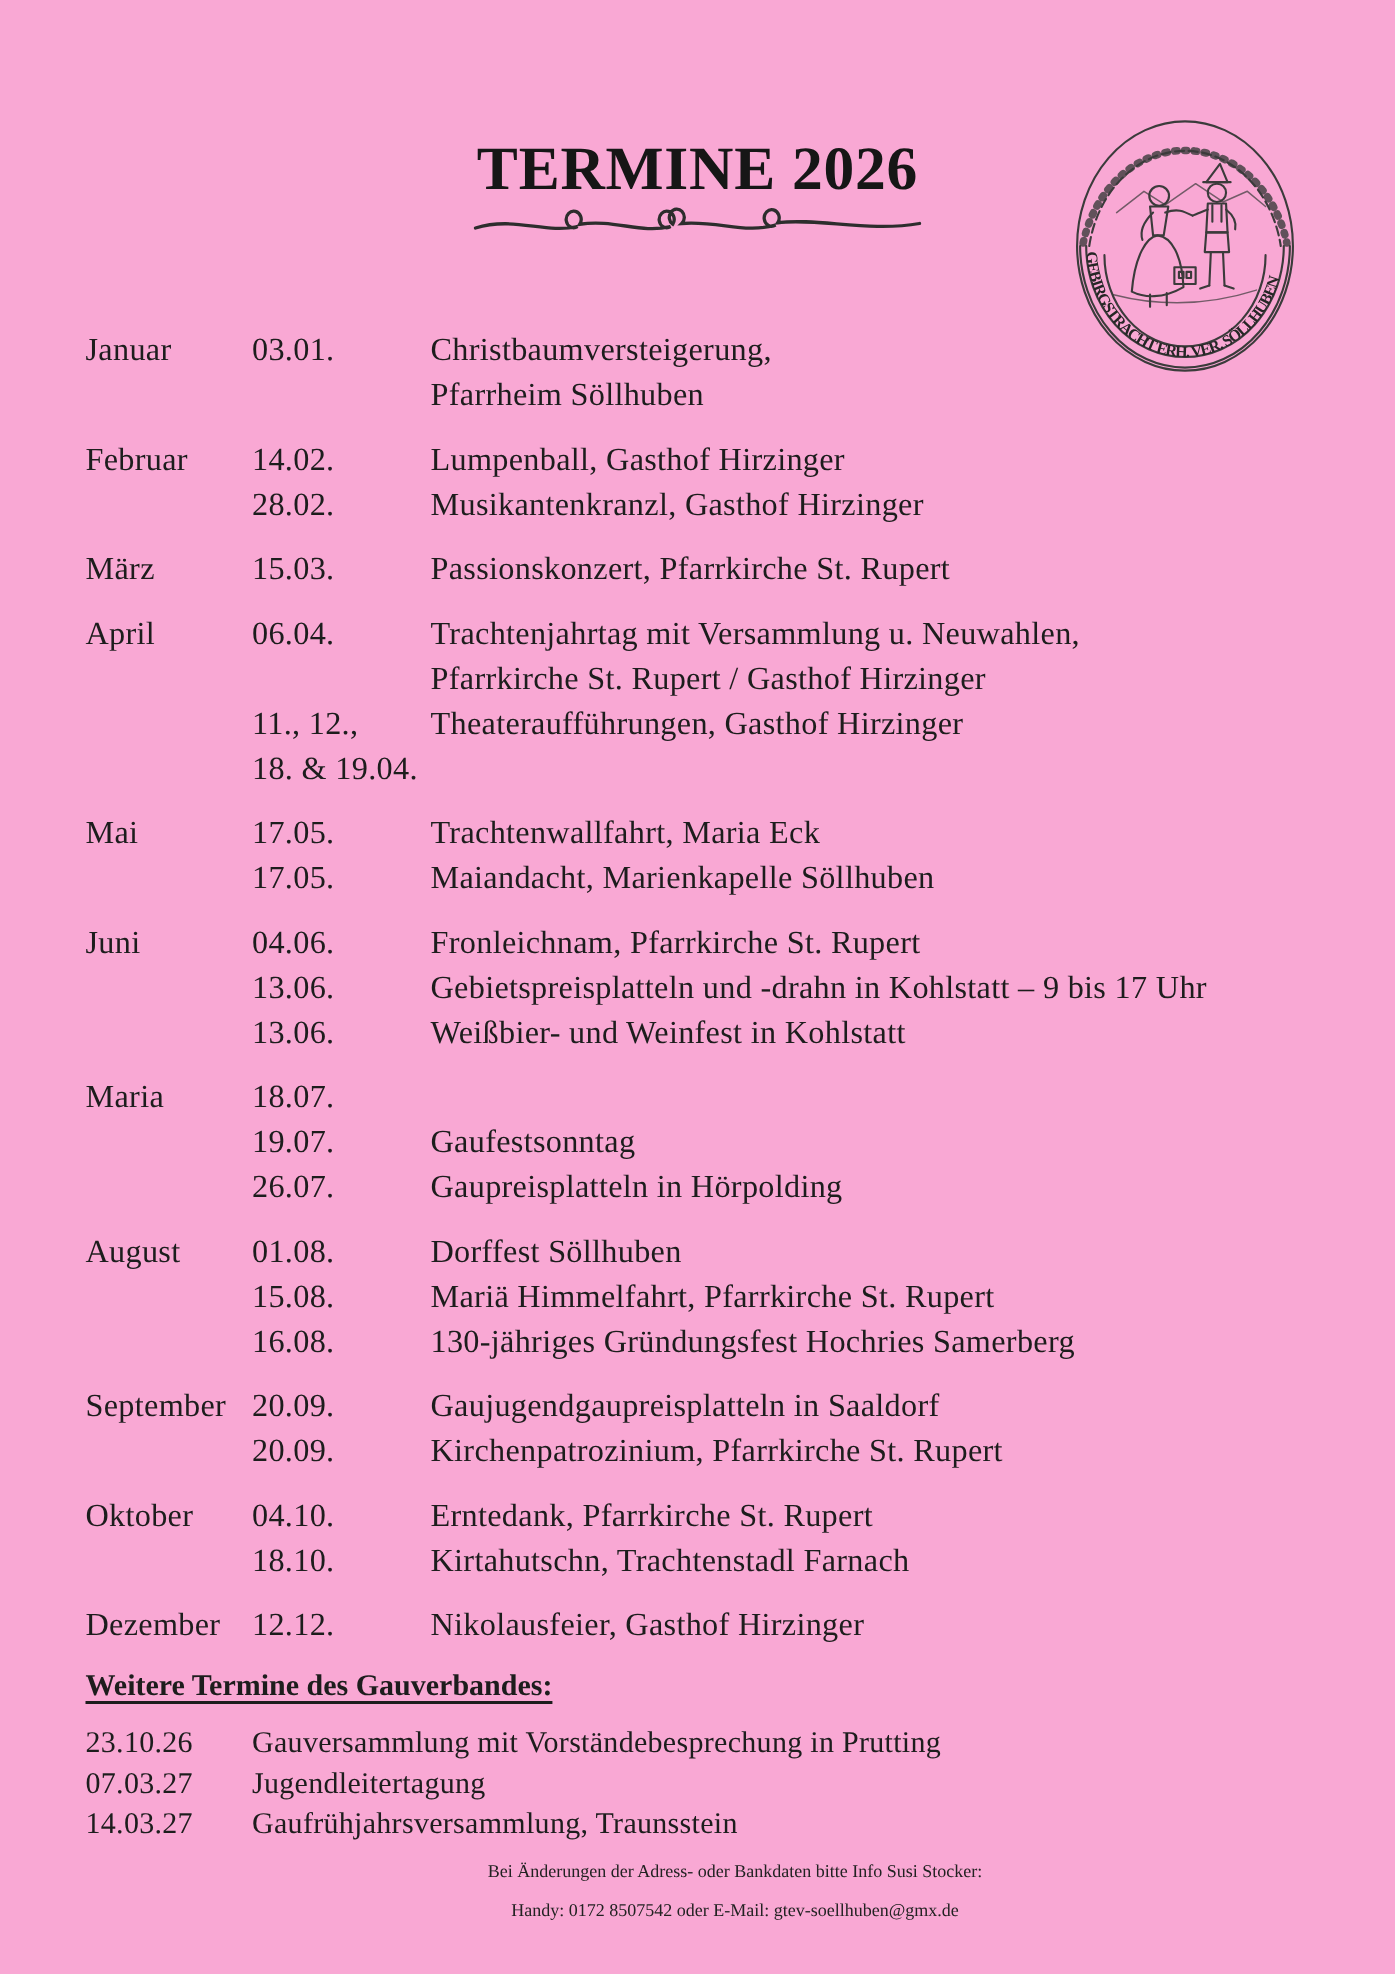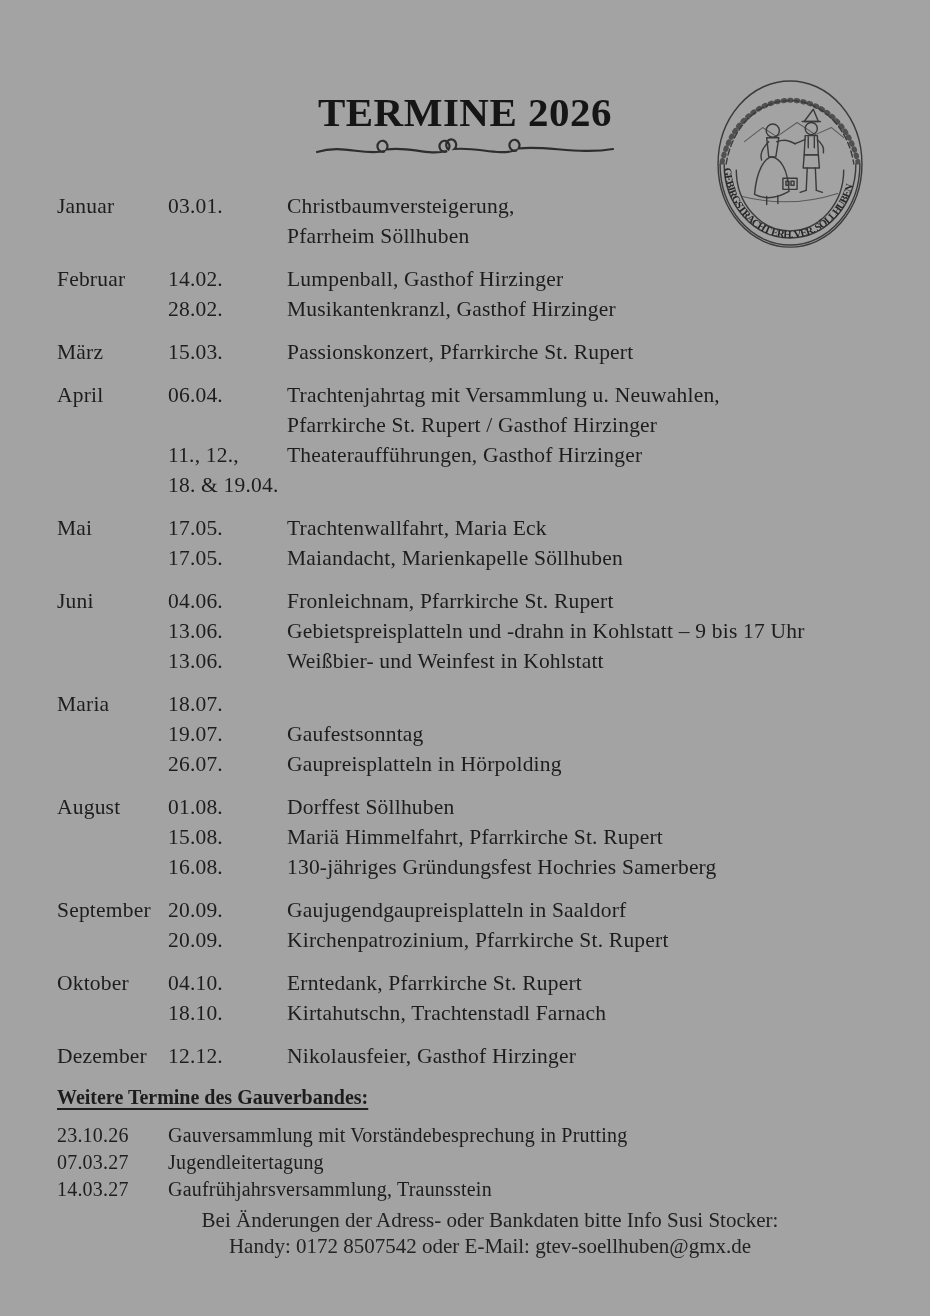--- a/index.html
+++ b/index.html
@@ -1,19 +1,19 @@
 <!DOCTYPE html>
 <html><head>
 <meta charset="utf-8">
 <style>
   html,body{margin:0;padding:0;background:#ffffff;}
   .page{
     position:relative;
     width:930px;height:1316px;
-    background:#a3a3a3;
+    background:#f9a8d4;
     font-family:"Liberation Serif", serif;
     color:#1d1d1d;
     overflow:hidden;
   }
   
   .title{
     margin:0;
     padding-top:90px;
     text-align:center;
     font-size:41px;
@@ -26,21 +26,21 @@
   
   .emblem{position:absolute;left:714px;top:76px;}
   .emblem path, .emblem circle, .emblem ellipse, .emblem polyline, .emblem rect{
     fill:none;stroke:#3b3b3b;stroke-width:1.4;stroke-linecap:round;stroke-linejoin:round;
   }
   .emblem .ring-text-el{font-family:"Liberation Serif",serif;font-size:10.5px;letter-spacing:0.5px;fill:#262626;stroke:none;font-weight:bold;}
   .emblem .leafy{stroke-dasharray:1.5 5;stroke-width:5;opacity:0.8;}
   .emblem .branch{stroke-dasharray:6 3;}
   .emblem .faint{stroke-width:1;opacity:0.7;}
   
-  .schedule{margin-top:30px;}
+  .schedule{margin-top:57px;}
   .group{margin-bottom:13px;}
   .row{
     display:grid;
     grid-template-columns:111px 119px 1fr;
     padding-left:57px;padding-right:55px;
   }
   .cell{font-size:21.5px;line-height:30px;letter-spacing:0.2px;color:#1d1d1d;}
   .cell .line{line-height:30px;}
   
   .extra{margin-top:12px;padding-left:57px;padding-right:55px;}
@@ -48,21 +48,21 @@
     font-size:20px;line-height:26px;
     text-decoration:underline;
     text-underline-offset:4px;
     margin:0 0 12px 0;
     color:#1d1d1d;
   }
   .xrow{display:grid;grid-template-columns:111px 1fr;font-family:Liberation Serif, serif;}
   .xcell{font-size:20px;line-height:27px;letter-spacing:0.2px;}
   
   .footer{margin-top:4px;padding-left:50px;text-align:center;}
-  .footer .fline{font-size:21px;line-height:26px;color:#222222;}
+  .footer .fline{font-size:12px;line-height:26px;color:#222222;}
 </style>
 </head>
 <body>
 
 <div class="page">
 
   <h1 class="title">TERMINE 2026</h1>
 
   <svg class="flourish" viewBox="0 0 300 24" width="300" height="24" aria-hidden="true">
     <path d="M2,15 C28,7 48,19 70,14 a5,5.5 0 1 1 1.5,-1.5

